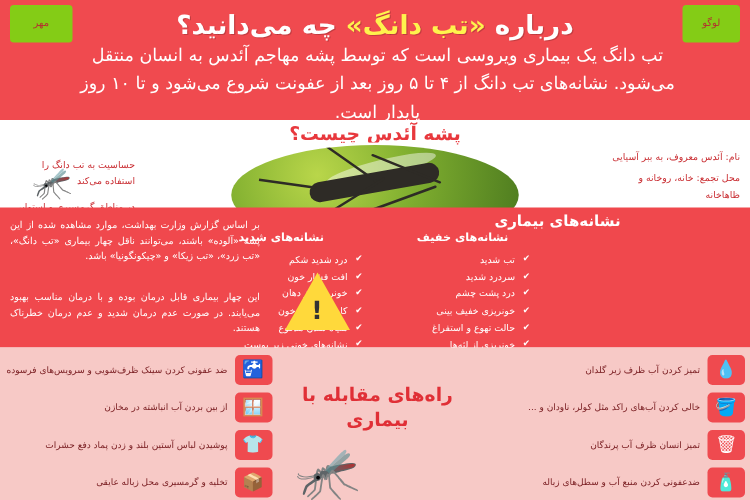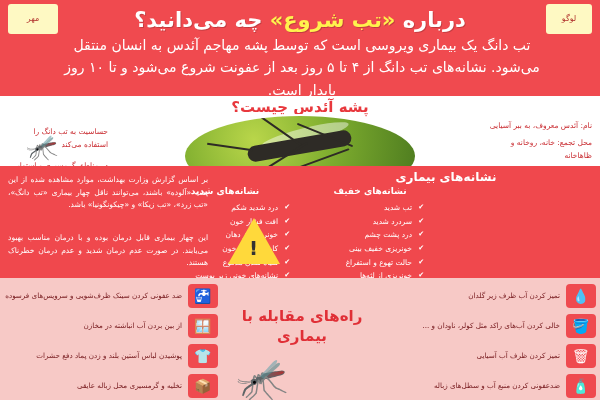--- a/index.html
+++ b/index.html
@@ -11,21 +11,21 @@
   }
   .page{position:relative;width:600px;height:400px;overflow:hidden;}
 
   
   .header{
     position:absolute;top:0;left:0;width:600px;height:96px;
     background:#f04a4f;
   }
   .hdr-logo{
     position:absolute;top:4px;width:46px;height:30px;
-    background:#fef9c3;border-radius:3px;
+    background:#84cc16;border-radius:3px;
     display:flex;align-items:center;justify-content:center;
     color:#b2342f;font-size:8px;line-height:1;text-align:center;
   }
   .hdr-logo.right{right:8px;}
   .hdr-logo.left{left:8px;width:50px;}
   .hdr-title{
     position:absolute;top:8px;left:0;width:600px;text-align:center;
     font-size:21px;font-weight:bold;color:#ffffff;
     text-shadow:1px 1px 0 rgba(0,0,0,.18);
   }
@@ -155,21 +155,21 @@
 </style>
 </head>
 <body>
 
 <div class="page">
 
   <div class="header">
     <div class="hdr-logo right">لوگو</div>
     <div class="hdr-logo left">مهر</div>
     <div class="hdr-title">
-      <span>درباره </span><span class="hl">«تب شروع»</span><span> چه می‌دانید؟</span>
+      <span>درباره </span><span class="hl">«تب دانگ»</span><span> چه می‌دانید؟</span>
     </div>
     <div class="hdr-sub">تب دانگ یک بیماری ویروسی است که توسط پشه مهاجم آئدس به انسان منتقل می‌شود. نشانه‌های تب دانگ از ۴ تا ۵ روز بعد از عفونت شروع می‌شود و تا ۱۰ روز پایدار است.</div>
   </div>
 
   <div class="sec2">
     <div class="sec2-title">پشه آئدس چیست؟</div>
 
     <div class="mosq-photo">
       <div class="wing"></div>
       <div class="body"></div>
@@ -234,21 +234,21 @@
       <div class="prev-item">
         <div class="prev-ic">💧</div>
         <div class="prev-tx">تمیز کردن آب ظرف زیر گلدان</div>
       </div>
       <div class="prev-item">
         <div class="prev-ic">🪣</div>
         <div class="prev-tx">خالی کردن آب‌های راکد مثل کولر، ناودان و ...</div>
       </div>
       <div class="prev-item">
         <div class="prev-ic">🗑</div>
-        <div class="prev-tx">تمیز کردن ظرف آب آسیایی</div>
+        <div class="prev-tx">تمیز انسان ظرف آب پرندگان</div>
       </div>
       <div class="prev-item">
         <div class="prev-ic">🧴</div>
         <div class="prev-tx">ضدعفونی کردن منبع آب و سطل‌های زباله</div>
       </div>
     </div>
 
     <div class="prev-col prev-left">
       <div class="prev-item">
         <div class="prev-ic">🚰</div>

